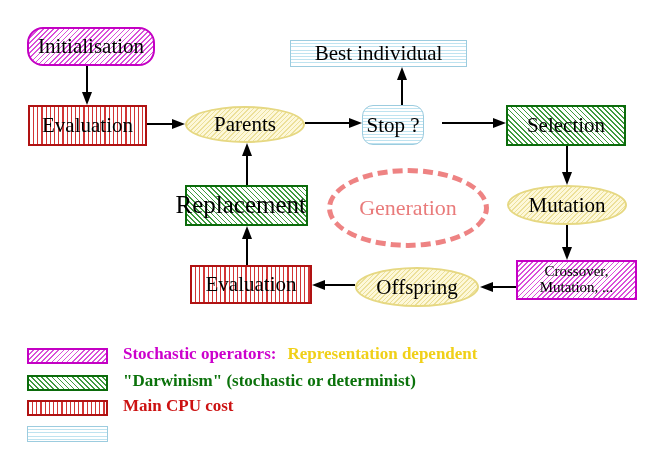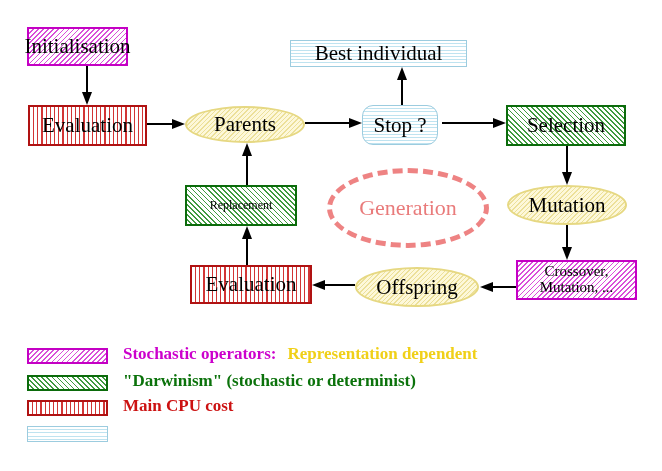--- a/index.html
+++ b/index.html
@@ -40,45 +40,45 @@
   .c-gold{color:#f0d018;}
   .c-green{color:#0b720b;}
   .c-red{color:#cc1111;}
   .c-cyan{color:#a0d2e8;}
 </style>
 </head>
 <body>
 
 <div class="canvas">
 
-  <div class="node magenta" style="left:27px;top:27px;width:101px;height:39px;">
+  <div class="node magenta" style="left:27px;top:27px;width:128px;height:39px;border-radius:16px;">
     <span>Initialisation</span>
   </div>
 
   <div class="node redstripe" style="left:28px;top:105px;width:119px;height:41px;">
     <span>Evaluation</span>
   </div>
 
   <div class="node yellow" style="left:185px;top:106px;width:120px;height:37px;">
     <span>Parents</span>
   </div>
 
   <div class="node cyanstripe" style="left:290px;top:40px;width:177px;height:27px;">
     <span>Best individual</span>
   </div>
 
-  <div class="node cyanstripe rounded" style="left:362px;top:105px;width:76px;height:40px;">
+  <div class="node cyanstripe rounded" style="left:362px;top:105px;width:62px;height:40px;">
     <span>Stop ?</span>
   </div>
 
   <div class="node green" style="left:506px;top:105px;width:120px;height:41px;">
     <span>Selection</span>
   </div>
 
-  <div class="node green" style="left:185px;top:185px;width:112px;height:41px;font-size:12px;">
+  <div class="node green" style="left:185px;top:185px;width:123px;height:41px;font-size:25px;justify-content:flex-end;">
     <span>Replacement</span>
   </div>
 
   <div class="node dashed-ellipse" style="left:327px;top:168px;width:162px;height:80px;">
     <span>Generation</span>
   </div>
 
   <div class="node yellow" style="left:507px;top:185px;width:120px;height:40px;">
     <span>Mutation</span>
   </div>

